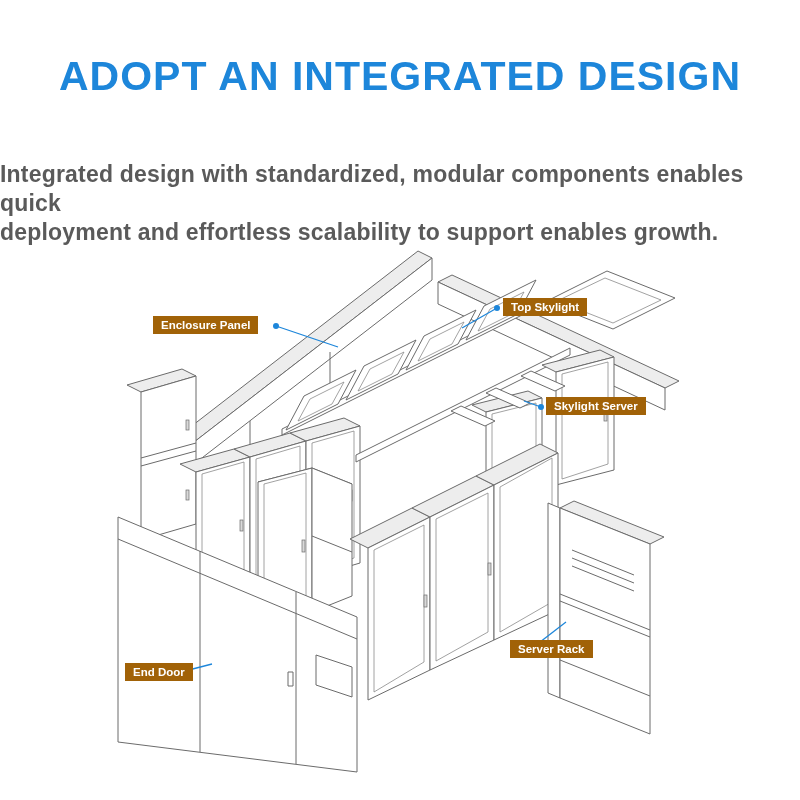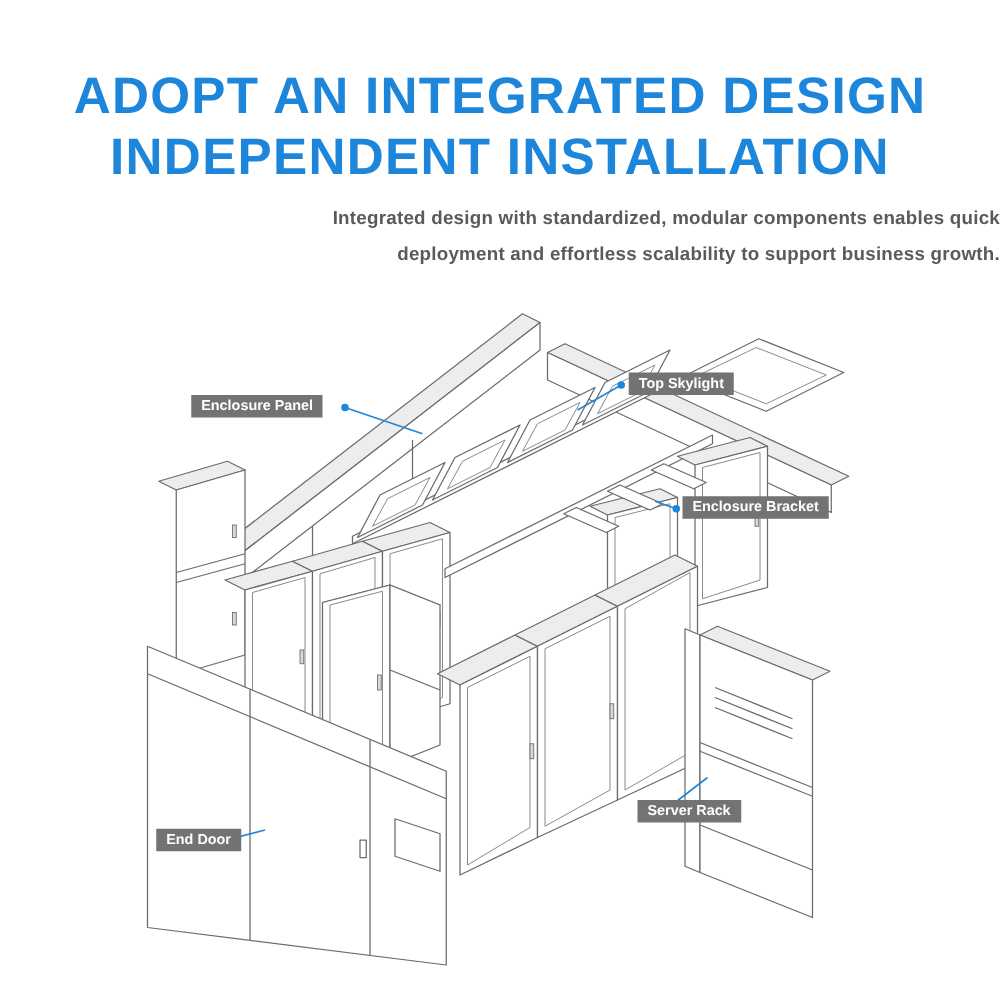--- a/index.html
+++ b/index.html
@@ -1,45 +1,44 @@
 <!DOCTYPE html>
 <html><head>
 <meta charset="utf-8">
 <style>
   html,body{margin:0;padding:0;background:#fff;}
   #page{position:relative;width:800px;height:800px;background:#fff;overflow:hidden;
         font-family:"Liberation Sans",sans-serif;}
   #title{position:absolute;top:52px;left:0;width:800px;text-align:center;
          color:#1d86da;font-weight:bold;font-size:41px;line-height:49px;letter-spacing:1px;}
-  #subtitle{position:absolute;top:160px;left:0;width:800px;text-align:right;
-         color:#5a5a5a;font-weight:bold;font-size:15px;line-height:29px;letter-spacing:.2px;}
+  #subtitle{position:absolute;top:160px;left:0;width:800px;text-align:left;
+         color:#5a5a5a;font-weight:bold;font-size:23px;line-height:29px;letter-spacing:.2px;}
   #art{position:absolute;left:0;top:0;width:800px;height:800px;}
-  .callout{position:absolute;background:#737373;color:#fff;font-size:11.5px;font-weight:bold;
+  .callout{position:absolute;background:#a16207;color:#fff;font-size:11.5px;font-weight:bold;
          padding:3px 8px;white-space:nowrap;z-index:5;}
   svg .f{fill:#ffffff;stroke:#6b6b6b;stroke-width:1;stroke-linejoin:round;}
   svg .t{fill:#ededed;stroke:#6b6b6b;stroke-width:1;stroke-linejoin:round;}
   svg .i{fill:none;stroke:#8a8a8a;stroke-width:0.8;stroke-linejoin:round;}
   svg .ln{stroke:#6b6b6b;stroke-width:1;}
   svg .lead{stroke:#1d86da;stroke-width:1.3;}
   svg .dot{fill:#1d86da;}
   svg .h{fill:#d9d9d9;stroke:#6b6b6b;stroke-width:0.7;}
 </style>
 </head>
 <body>
 
 <div id="page">
 
   <div id="title">
     <div>ADOPT AN INTEGRATED DESIGN</div>
-    <div>INDEPENDENT INSTALLATION</div>
   </div>
 
   <div id="subtitle">
     <div>Integrated design with standardized, modular components enables quick</div>
-    <div>deployment and effortless scalability to support business growth.</div>
+    <div>deployment and effortless scalability to support enables growth.</div>
   </div>
 
   <svg id="art" viewBox="0 0 800 800">
 
     <g>
       <polygon class="t" points="176,456 432,258 418,251 162,449"></polygon>
       <polygon class="f" points="176,478 432,280 432,258 176,456"></polygon>
       <polygon class="t" points="438,282 452,275 679,381 665,388"></polygon>
       <polygon class="f" points="438,282 665,388 665,410 438,304"></polygon>
       <line class="ln" x1="250" y1="421" x2="250" y2="468"></line>
@@ -161,21 +160,21 @@
     </g>
   </svg>
 
   <div class="callout" style="left:503px;top:298px">
     <span>Top Skylight</span>
   </div>
   <div class="callout" style="left:153px;top:316px">
     <span>Enclosure Panel</span>
   </div>
   <div class="callout" style="left:546px;top:397px">
-    <span>Enclosure Bracket</span>
+    <span>Skylight Server</span>
   </div>
   <div class="callout" style="left:510px;top:640px">
     <span>Server Rack</span>
   </div>
   <div class="callout" style="left:125px;top:663px">
     <span>End Door</span>
   </div>
 
 </div>
 

